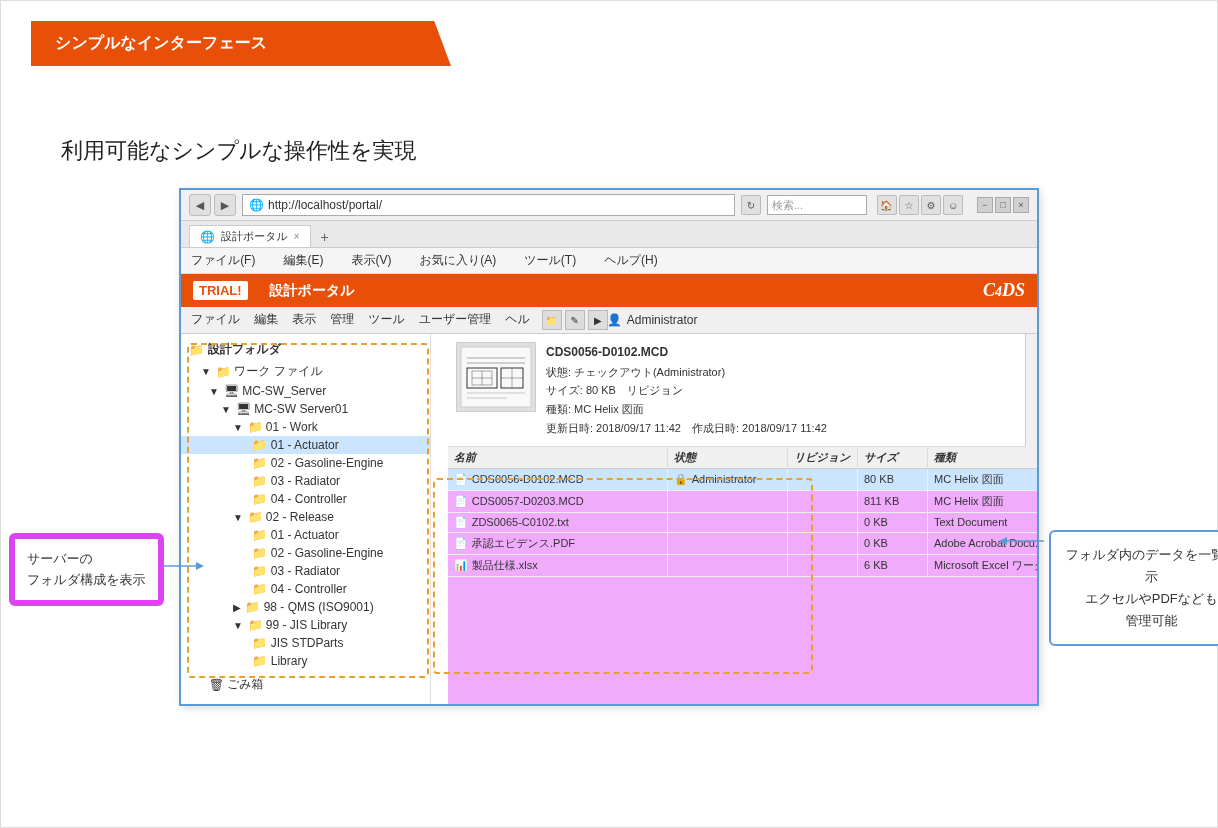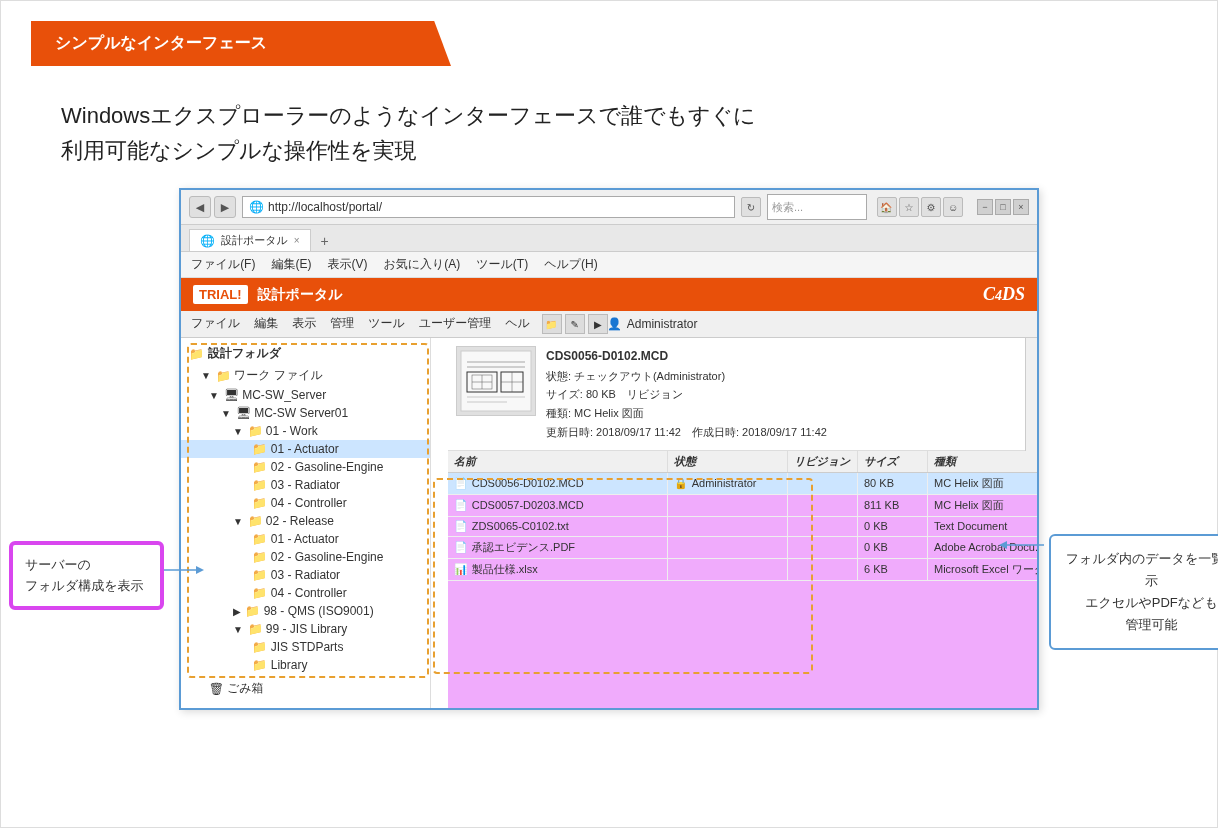--- a/index.html
+++ b/index.html
@@ -109,21 +109,21 @@
       border: 1px solid #bbb;
       border-radius: 2px;
       display: flex;
       align-items: center;
       justify-content: center;
       font-size: 10px;
       color: #555;
     }
     .search-bar {
       width: 100px;
-      height: 26px;
+      height: 20px;
       border: 1px solid #aaa;
       padding: 0 4px;
       font-size: 11px;
       background: #fff;
       display: flex;
       align-items: center;
       color: #999;
       text-align: center;
     }
     .window-controls {
@@ -182,21 +182,21 @@
       justify-content: center;
       font-size: 14px;
       color: #666;
     }
 
     
     .browser-menubar {
       background: #f5f5f5;
       padding: 3px 8px;
       display: flex;
-      gap: 12px;
+      gap: 24px;
       font-size: 12px;
       color: #333;
       border-bottom: 1px solid #ddd;
     }
     .menu-item {
       padding: 1px 2px;
     }
 
     
     .app-container {
@@ -207,21 +207,21 @@
     .app-header {
       background: #e8500a;
       padding: 6px 12px;
       display: flex;
       align-items: center;
       justify-content: space-between;
     }
     .app-header-left {
       display: flex;
       align-items: center;
-      gap: 10px;
+      gap: 22px;
     }
     .trial-badge {
       background: #fff;
       color: #e8500a;
       font-weight: bold;
       padding: 2px 6px;
       font-size: 13px;
       border-radius: 2px;
     }
     .app-title {
@@ -411,21 +411,21 @@
 <div class="page-container">
 
   <div style="padding: 20px 30px 0 30px;">
     <div class="header-banner">
       <span class="header-banner-text">シンプルなインターフェース</span>
     </div>
   </div>
 
   <div class="description-area">
     <div class="description-text">
-      <span>Windowsエクスプローラーのようなインターフェースで誰でもすぐに</span><br>
+      <br>
       <span>利用可能なシンプルな操作性を実現</span>
     </div>
   </div>
 
   <div class="screenshot-wrapper">
     <div class="screenshot-outer">
 
       <div class="browser-chrome">
 
         <div class="browser-title-bar">
@@ -714,21 +714,21 @@
 
               </div>
             </div>
           </div>
         </div>
       </div>
 
       <div style="position:absolute; top:155px; left:8px; width:242px; height:335px; border:2px dashed #e8a030; border-radius:4px; pointer-events:none;"></div>
       <div style="position:absolute; top:290px; left:254px; width:380px; height:196px; border:2px dashed #e8a030; border-radius:4px; pointer-events:none;"></div>
 
-      <div style="position:absolute; left:-170px; bottom:100px; width:155px; background:#fff; border:4px solid #d946ef; border-radius:6px; padding:10px 12px; font-size:13px; color:#333; line-height:1.6;">
+      <div style="position:absolute; left:-170px; bottom:100px; width:155px; background:#fff; border:6px solid #d946ef; border-radius:6px; padding:10px 12px; font-size:13px; color:#333; line-height:1.6;">
         <span>サーバーの<br>フォルダ構成を表示</span>
       </div>
 
       <svg style="position:absolute; left:-15px; bottom:120px; pointer-events:none;" width="40" height="40">
         <line x1="0" y1="20" x2="35" y2="20" stroke="#5b9bd5" stroke-width="1.5"></line>
         <polygon points="32,16 40,20 32,24" fill="#5b9bd5"></polygon>
       </svg>
 
       <div style="position:absolute; right:-215px; bottom:60px; width:205px; background:#fff; border:2px solid #5b9bd5; border-radius:6px; padding:12px; font-size:13px; color:#333; text-align:center; line-height:1.7;">
         <span>フォルダ内のデータを一覧表示<br>エクセルやPDFなども<br>管理可能</span>

